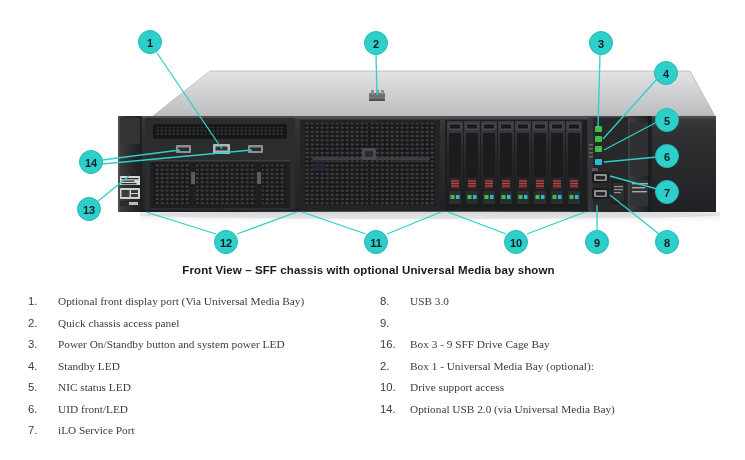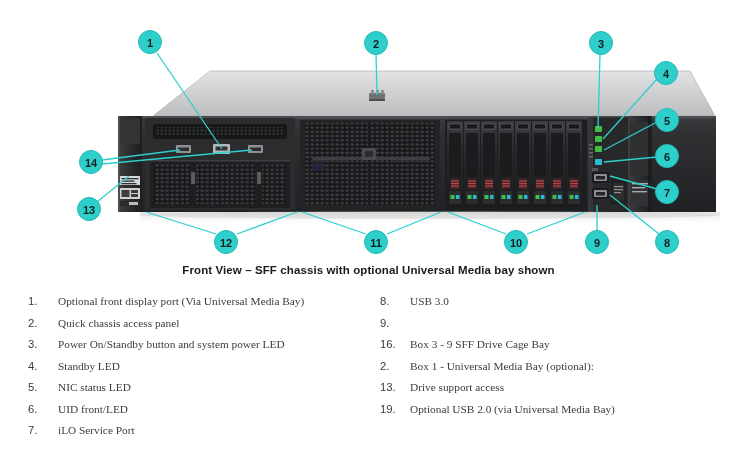--- a/index.html
+++ b/index.html
@@ -516,22 +516,22 @@
     </div>
     <div class="legend-item">
       <span class="legend-num">16.</span>
       <span class="legend-text">Box 3 -  9 SFF Drive Cage Bay</span>
     </div>
     <div class="legend-item">
       <span class="legend-num">2.</span>
       <span class="legend-text">Box 1 - Universal Media Bay (optional):</span>
     </div>
     <div class="legend-item">
-      <span class="legend-num">13.</span>
+      <span class="legend-num">10.</span>
       <span class="legend-text">Drive support access</span>
     </div>
     <div class="legend-item">
-      <span class="legend-num">19.</span>
+      <span class="legend-num">14.</span>
       <span class="legend-text">Optional USB 2.0 (via Universal Media Bay)</span>
     </div>
   </div>
 
 </div>
 
 </body></html>

